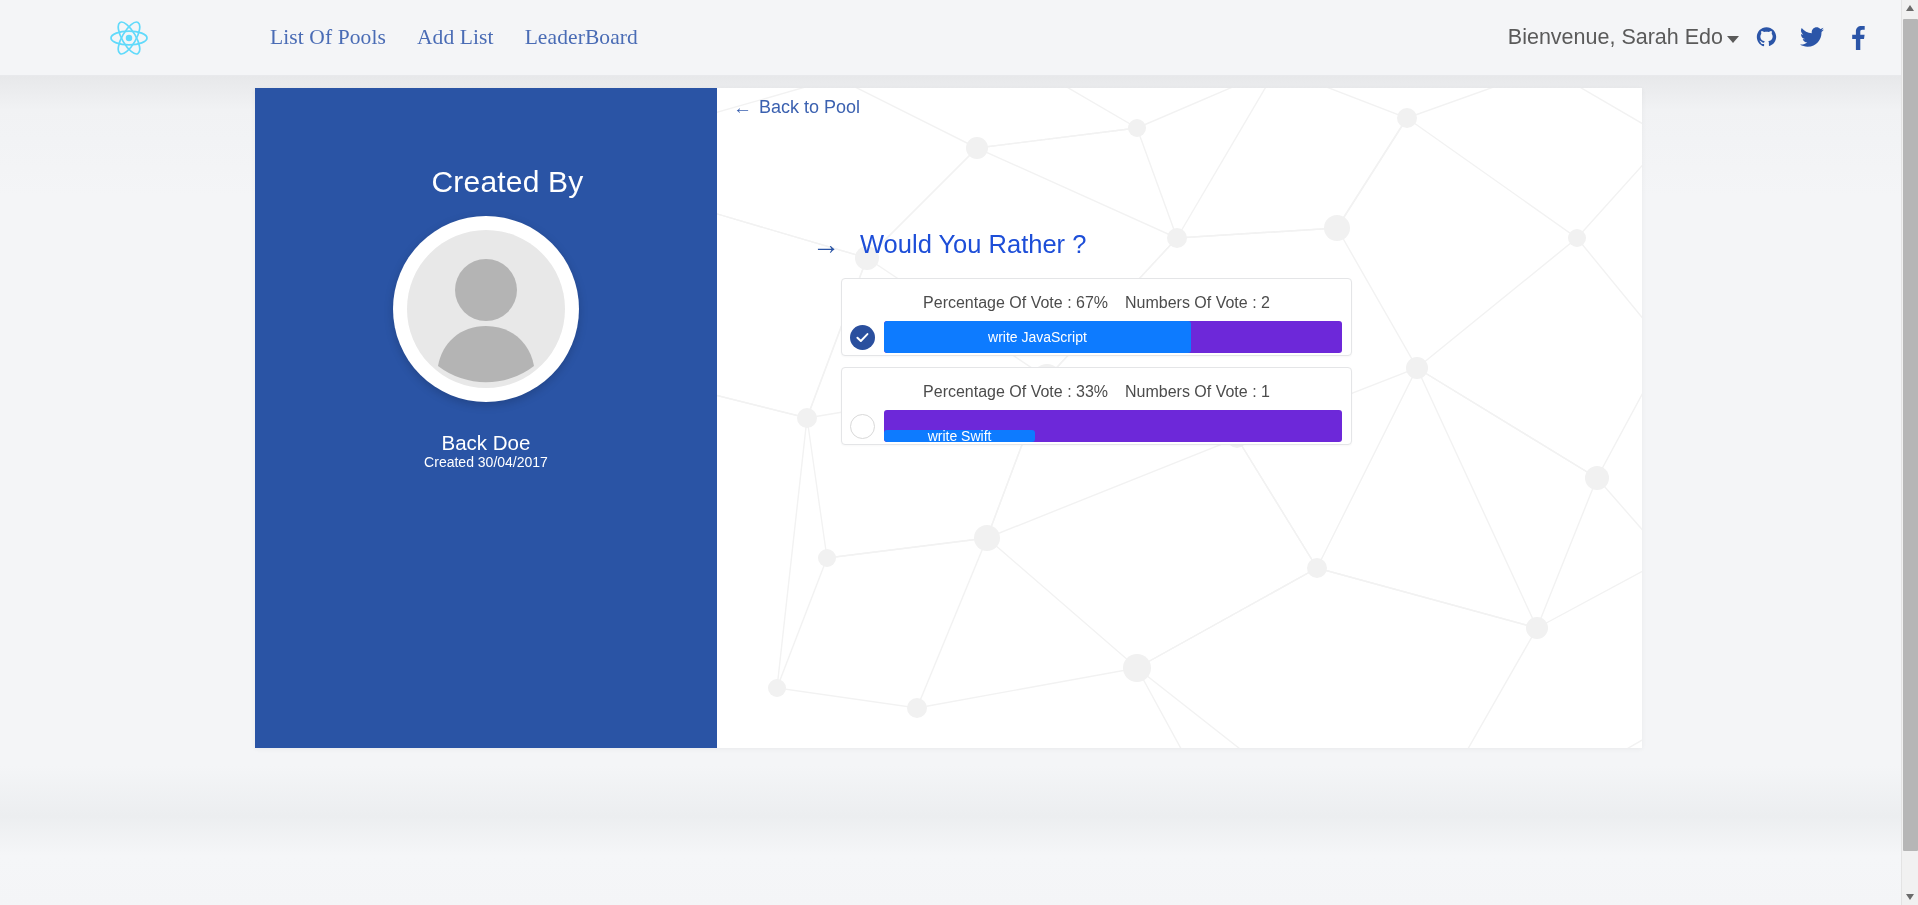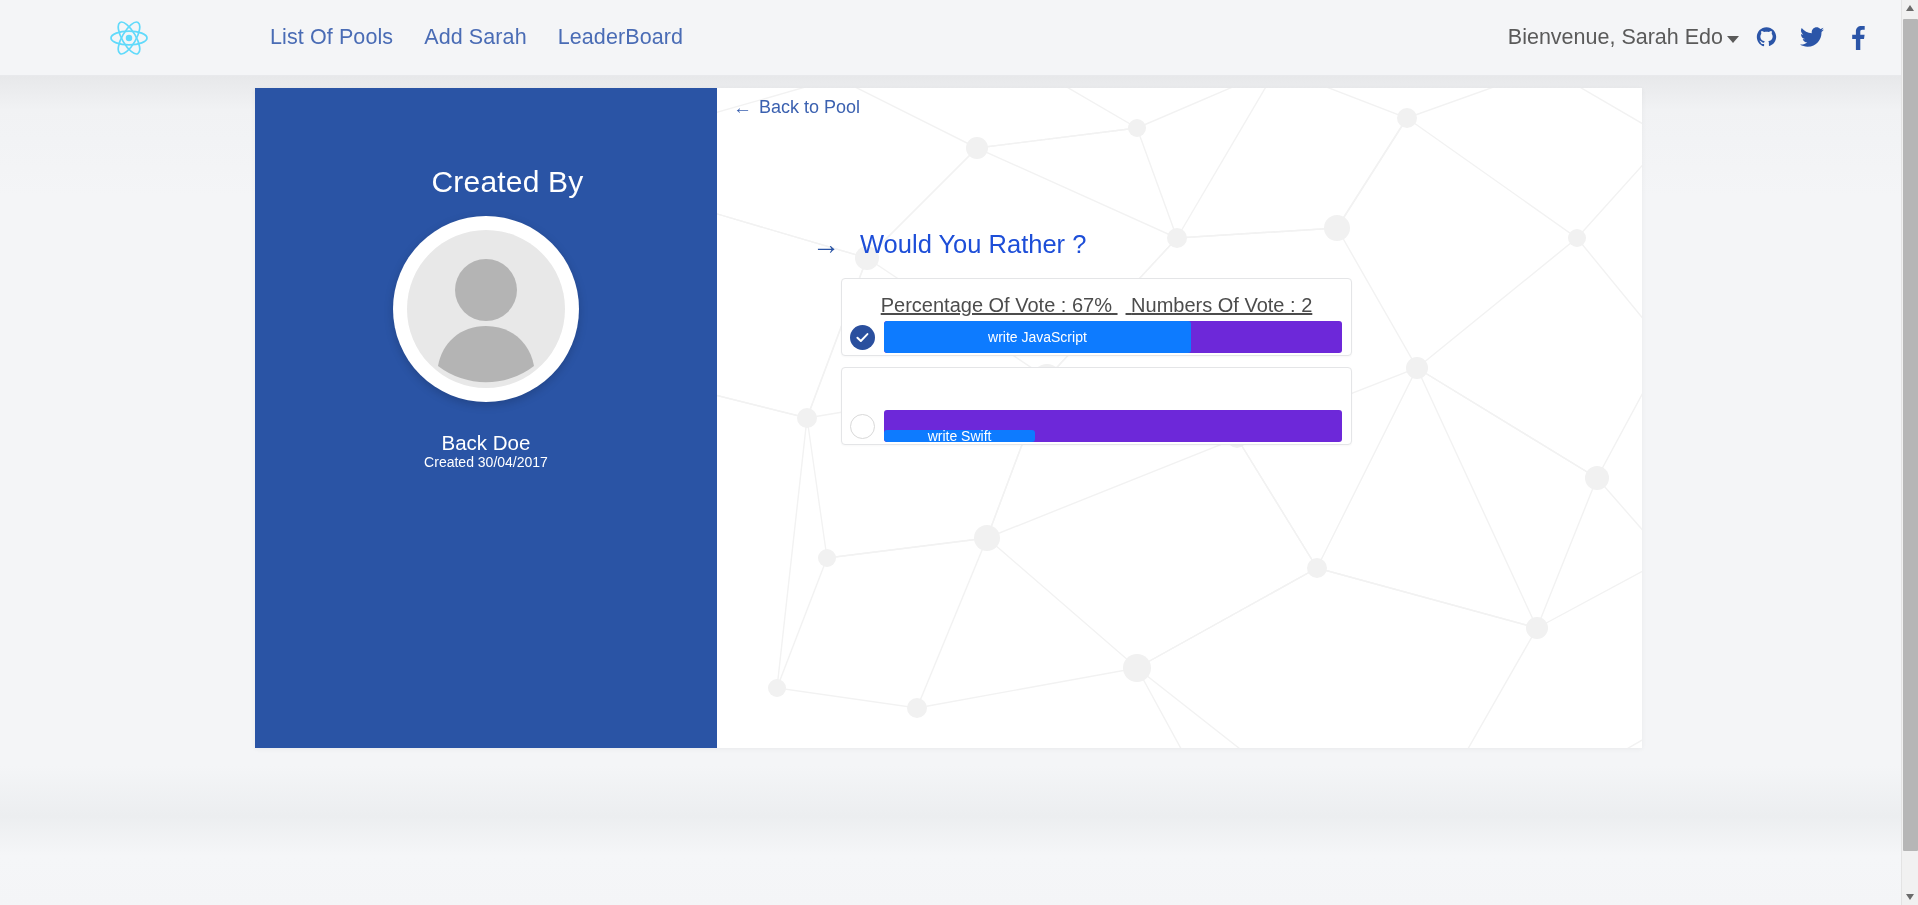--- a/index.html
+++ b/index.html
@@ -76,20 +76,21 @@
     transform: translateY(-50%);
     width: 44px; height: 44px;
     display: flex; align-items: center; justify-content: center;
   }
   #nav-links {
     position: absolute;
     left: 270px;
     display: flex;
     align-items: center;
     gap: 31px;
+    font-family: Liberation Serif, serif;
   }
   .nav-link {
     font-size: 21.5px;
     color: #4a6cb5;
     text-decoration: none;
     white-space: nowrap;
     letter-spacing: .1px;
   }
   #nav-right {
     position: absolute;
@@ -259,24 +260,23 @@
     height: 78px;
     position: relative;
     margin-bottom: 11px;
     box-shadow: 0 1px 2px rgba(0,0,0,.03);
   }
   .option-stats {
     position: absolute;
     top: 15px;
     left: 0; right: 0;
     text-align: center;
-    font-size: 20px;
+    font-size: 16px;
     color: #4c4c4c;
     white-space: nowrap;
-    text-decoration: underline;
   }
   .option-stats .stat-gap { display: inline-block; width: 8px; }
   .option-row {
     position: absolute;
     top: 42px;
     left: 8px;
     right: 9px;
     display: flex;
     align-items: center;
     gap: 9px;
@@ -331,21 +331,21 @@
       <svg width="40" height="36" viewBox="0 0 44 40">
         <circle cx="22" cy="20" r="3.6" fill="#61dafb"></circle>
         <ellipse cx="22" cy="20" rx="20" ry="7.6" fill="none" stroke="#61dafb" stroke-width="1.9"></ellipse>
         <ellipse cx="22" cy="20" rx="20" ry="7.6" fill="none" stroke="#61dafb" stroke-width="1.9" transform="rotate(60 22 20)"></ellipse>
         <ellipse cx="22" cy="20" rx="20" ry="7.6" fill="none" stroke="#61dafb" stroke-width="1.9" transform="rotate(120 22 20)"></ellipse>
       </svg>
     </a>
 
     <div id="nav-links">
       <a class="nav-link" href="#">List Of Pools</a>
-      <a class="nav-link" href="#">Add Sarah</a>
+      <a class="nav-link" href="#">Add List</a>
       <a class="nav-link" href="#">LeaderBoard</a>
     </div>
 
     <div id="nav-right">
       <div id="user-menu">
         <span>Bienvenue, Sarah Edo</span>
         <span id="caret-down-icon"></span>
       </div>
 
       <a class="social-icon" href="#">
@@ -473,20 +473,25 @@
               </div>
               <div class="progress-track">
                 <div class="progress-fill" id="fill-0" style="width: 67%;">
                   <span class="progress-label">write JavaScript</span>
                 </div>
               </div>
             </div>
           </div>
 
           <div class="option-card">
+            <div class="option-stats">
+              <span>Percentage Of Vote : 33%</span>
+              <span class="stat-gap"></span>
+              <span>Numbers Of Vote : 1</span>
+            </div>
             <div class="option-row">
               <div class="vote-marker unchecked"></div>
               <div class="progress-track">
                 <div class="progress-fill" id="fill-1" style="width: 33%; margin-top: 20px;">
                   <span class="progress-label">write Swift</span>
                 </div>
               </div>
             </div>
           </div>
 

